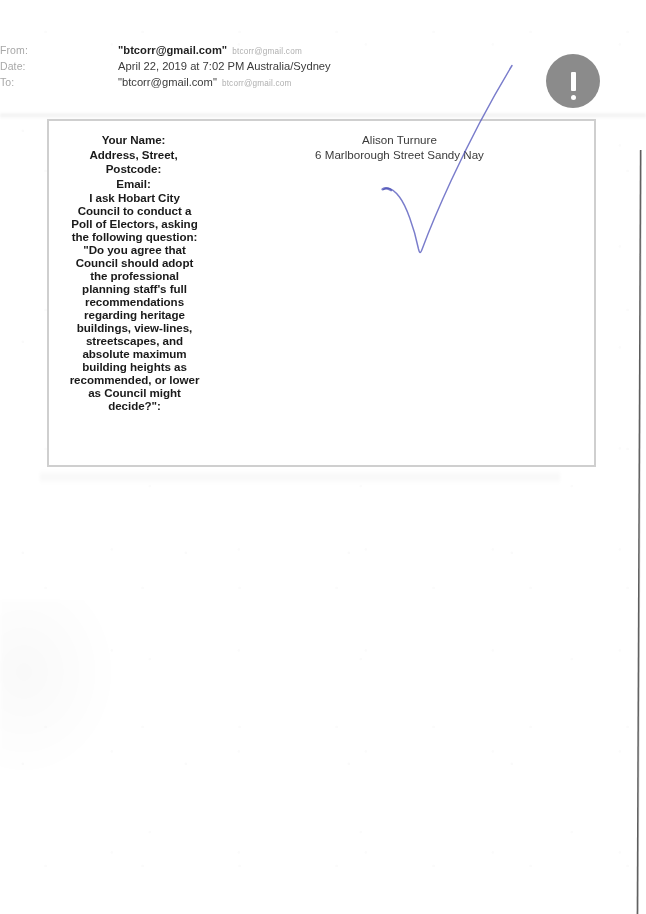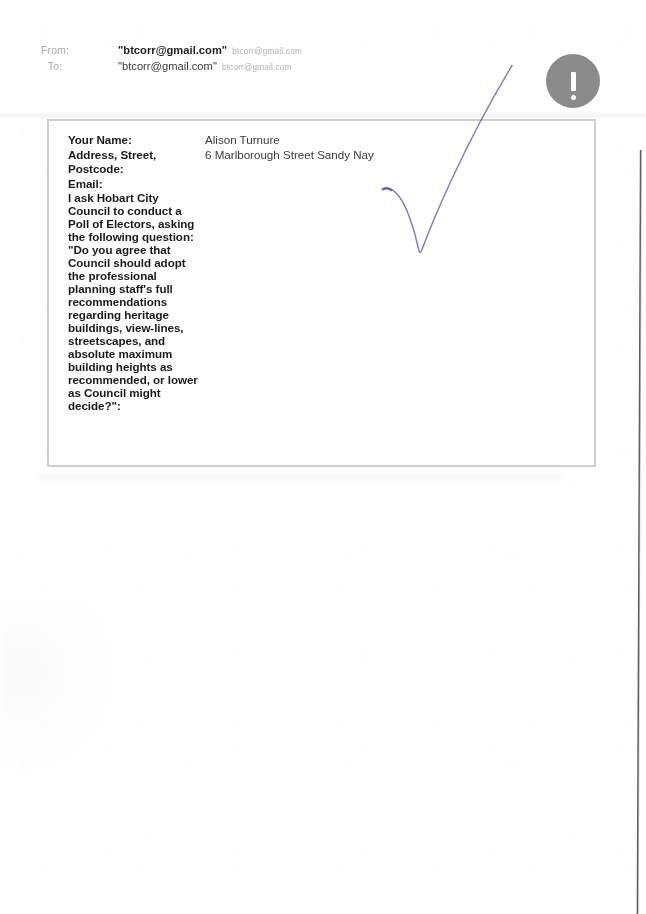--- a/index.html
+++ b/index.html
@@ -37,21 +37,21 @@
   }
   .hdr-row {
     display: flex;
     align-items: baseline;
     height: 15px;
     margin-bottom: 1px;
   }
   .hdr-label {
     width: 110px;
     flex: 0 0 110px;
-    text-align: center;
+    text-align: left;
     padding-right: 8px;
     font-size: 10.5px;
     color: #a8a8a8;
     letter-spacing: 0.1px;
     white-space: nowrap;
     filter: blur(0.22px);
   }
   .hdr-value {
     font-size: 11.2px;
     color: #3b3b3b;
@@ -109,20 +109,21 @@
     top: 119px;
     width: 549px;
     height: 348px;
     border: 2px solid #cfcfcf;
     background: #ffffff;
     box-sizing: border-box;
   }
   #form-inner {
     position: relative;
     padding: 12px 0 0 19px;
+    text-align: center;
   }
   .form-grid {
     display: flex;
     align-items: flex-start;
   }
   .col-labels {
     width: 131px;
     flex: 0 0 131px;
   }
   .col-values {
@@ -212,20 +213,24 @@
 
   <div id="mail-header">
 
     <div class="hdr-row">
       <span class="hdr-label">From:</span>
       <span class="hdr-value bold">"btcorr@gmail.com"</span>
       <span class="hdr-sub">btcorr@gmail.com</span>
     </div>
 
 
+    <div class="hdr-row">
+      <span class="hdr-label">Date:</span>
+      <span class="hdr-value">April 22, 2019 at 7:02 PM Australia/Sydney</span>
+    </div>
 
     <div class="hdr-row">
       <span class="hdr-label">To:</span>
       <span class="hdr-value">"btcorr@gmail.com"</span>
       <span class="hdr-sub">btcorr@gmail.com</span>
     </div>
 
   </div>
 
   <div id="alert-badge">

